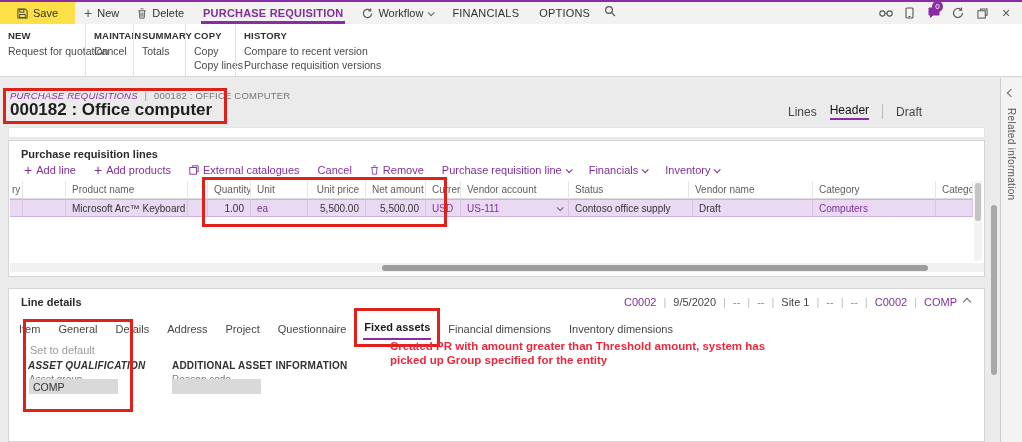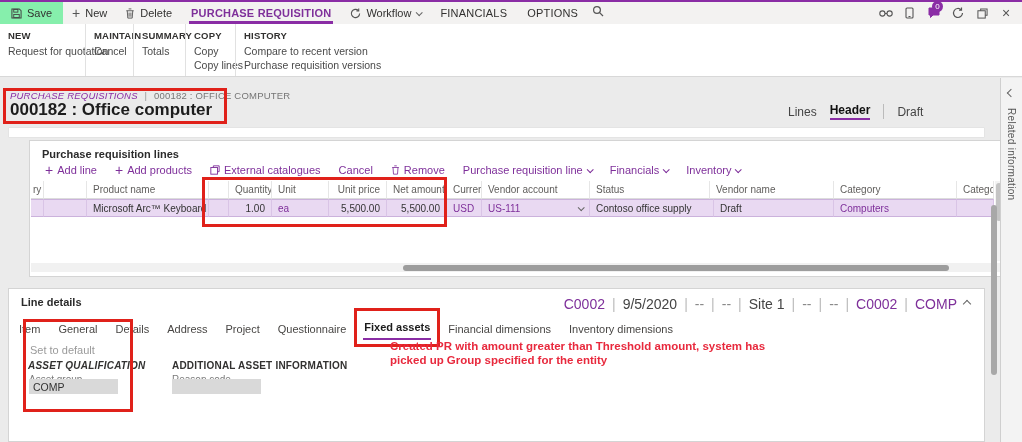--- a/index.html
+++ b/index.html
@@ -6,21 +6,21 @@
   html,body { background:#cfcfcf; }
   #screen { position:relative; width:1022px; height:442px; background:#ebebeb; overflow:hidden; }
 
   
   .topline { position:absolute; left:0; top:0; width:100%; height:2px; background:#8a2da5; }
 
   
   .cmdbar { position:absolute; left:0; top:2px; width:100%; height:22px; background:#f3f2f1;
             display:flex; align-items:stretch; font-size:11px; color:#323130; }
   .cmd-item { display:flex; align-items:center; gap:5px; padding:0 9px; cursor:pointer; white-space:nowrap; }
-  .cmd-save { background:#86efac; padding:0 11px; }
+  .cmd-save { background:#fde047; padding:0 17px; }
   .cmd-tab { padding:0 10px; position:relative; letter-spacing:.2px; }
   .cmd-tab.active { color:#7e2f9a; font-weight:bold; }
   .cmd-tab.active::after { content:""; position:absolute; left:8px; right:8px; bottom:0; height:3px; background:#8a2da5; }
   .cmd-right { margin-left:auto; display:flex; align-items:center; gap:4px; padding-right:6px; }
   .icon-btn { width:20px; height:18px; display:flex; align-items:center; justify-content:center; color:#444; cursor:pointer; }
   .plus-glyph { font-size:14px; color:#555; line-height:1; }
   .chev-down { display:inline-block; width:5px; height:5px; border-right:1.3px solid #666; border-bottom:1.3px solid #666; transform:rotate(45deg) translateY(-1px); }
   .chev-up { display:inline-block; width:6px; height:6px; border-right:1.4px solid #666; border-bottom:1.4px solid #666; transform:rotate(-135deg); }
   .chev-left { display:inline-block; width:6px; height:6px; border-right:1.4px solid #666; border-bottom:1.4px solid #666; transform:rotate(135deg); }
   .badge-bubble { position:relative; }
@@ -37,27 +37,27 @@
   .g-new { width:85px; } .g-maintain { width:48px; } .g-summary { width:52px; } .g-copy { width:50px; }
 
   
   .breadcrumb { position:absolute; left:10px; top:90px; font-size:9.5px; letter-spacing:.2px; white-space:nowrap; }
   .breadcrumb .bc-purple { color:#8a2da5;font-style:italic; }
   .breadcrumb .bc-sep { color:#999; margin:0 4px; }
   .breadcrumb .bc-gray { color:#767676; }
   .page-title { position:absolute; left:10px; top:100px; font-size:17px; font-weight:bold; color:#1d1d1d; }
   .view-switch { position:absolute; left:788px; top:103px; display:flex; align-items:center; font-size:12px; color:#444; gap:13px; }
   .vs-item { cursor:pointer;text-align:right; }
-  .vs-item.active { font-weight:bold; color:#111; border-bottom:2.5px solid #8a2da5; padding-bottom:1px; }
+  .vs-item.active { font-weight:normal; color:#111; border-bottom:2.5px solid #8a2da5; padding-bottom:1px; }
   .vs-divider { width:1px; height:15px; background:#bbb; }
   .white-strip { position:absolute; left:8px; top:127px; width:977px; height:11px; background:#fff; border:1px solid #e4e4e4; border-radius:1px; }
 
   
   .card { position:absolute; background:#fff; border:1px solid #d4d4d4; }
-  .card-lines { left:8px; top:140px; width:977px; height:137px;margin-left:21px; }
+  .card-lines { left:8px; top:140px; width:977px; height:137px; }
   .card-details { left:8px; top:288px; width:977px; height:154px; }
   .card-title { font-size:11px; font-weight:bold; color:#2b2b2b; padding:7px 0 0 12px; }
 
   
   .lines-toolbar { position:absolute; left:6px; top:22px; display:flex; align-items:center; font-size:11px; color:#7e2f9a; white-space:nowrap; }
   .tb-item { display:flex; align-items:center; gap:4px; padding:0 9px; cursor:pointer; }
   .tb-item .chev-down { border-color:#7e2f9a; }
 
   
   .grid { position:absolute; left:1px; top:40px; width:1002px; font-size:10px; }
@@ -75,21 +75,21 @@
 
   
   .grid-vscroll { position:absolute; right:2px; top:40px; width:8px; height:80px; background:#f3f3f3; }
   .grid-vthumb { position:absolute; left:1px; top:2px; width:6px; height:38px; background:#c4c4c4; border-radius:3px; }
   
   .grid-hscroll { position:absolute; left:1px; bottom:4px; width:974px; height:9px; background:#f1f1f1; }
   .grid-hthumb { position:absolute; left:372px; top:1.5px; width:546px; height:6px; background:#9d9d9d; border-radius:3px; }
 
   
   .ld-head { display:flex; justify-content:space-between; align-items:flex-start; }
-  .ld-summary { display:flex; align-items:center; gap:7px; font-size:14px; padding:7px 14px 0 0; color:#444; }
+  .ld-summary { display:flex; align-items:center; gap:7px; font-size:11px; padding:7px 14px 0 0; color:#444; }
   .ld-summary .sep { color:#bbb; }
   .ld-summary .lnk { color:#7e2f9a; cursor:pointer; }
   .ld-summary .dim { color:#8a8a8a; }
   .ld-tabs { position:absolute; left:9px; top:28px; display:flex; align-items:flex-end; font-size:11px; color:#484644; }
   .ld-tab { margin-right:16px; padding:4px 1px 5px; cursor:pointer; white-space:nowrap; position:relative; }
   .ld-tab.active { font-weight:bold; color:#1b1b1b; border-bottom:2.5px solid #8a2da5; }
   .ld-tab.active::before { content:""; position:absolute; left:-9px; right:-9px; top:-9px; bottom:-9px; border:3px solid #e0211a; pointer-events:none; }
   .set-default { position:absolute; left:21px; top:55px; font-size:11px; color:#9a9a9a; cursor:pointer; }
   .sect-title { position:absolute; font-size:10px; font-weight:bold; color:#323130; letter-spacing:.2px; }
   .fld-label { position:absolute; font-size:10px; color:#7a7a7a; }

